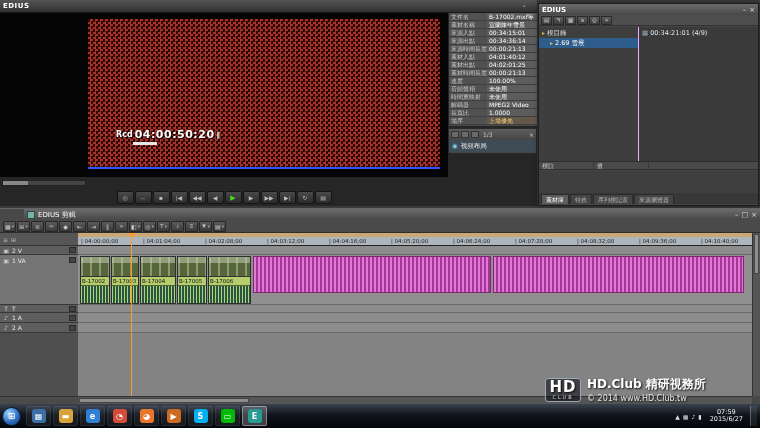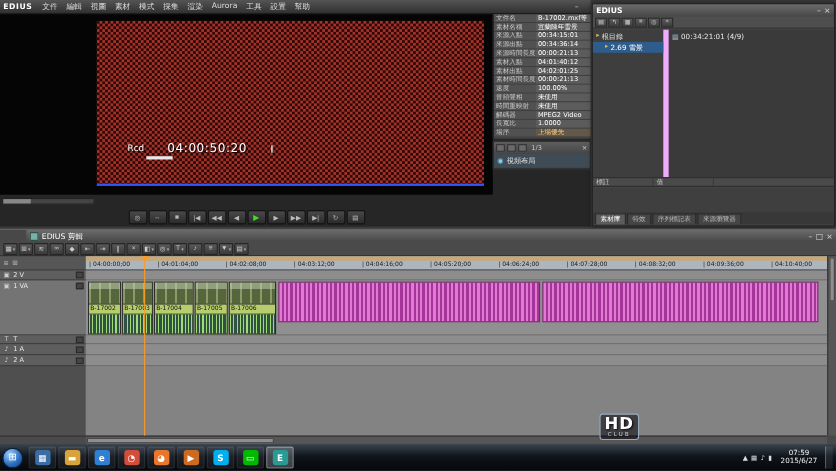--- a/index.html
+++ b/index.html
@@ -14,21 +14,21 @@
   .menu-item{padding:0 4px;white-space:nowrap;}
   .menubar-right{margin-left:auto;display:flex;align-items:center;gap:20px;flex-direction:column;}
   .plr{color:#bbb;padding:0 2px;}
   .rec{background:#2a6ad4;color:#fff;padding:0 3px;border-radius:1px;font-family:Liberation Serif, serif;}
   .winbtn{width:11px;text-align:center;color:#ccc;}
 
   .preview{position:absolute;left:0;top:13px;width:448px;height:164px;background:#050505;}
   .video-frame{position:absolute;left:88px;top:6px;width:352px;height:150px;
     background:repeating-conic-gradient(#a53228 0% 25%, #2c0807 0% 50%);
     background-size:5px 5px;border-bottom:2px solid #3355ff;}
-  .tc-overlay{position:absolute;left:28px;bottom:26px;display:flex;align-items:center;gap:21px;color:#fff;font-weight:normal;text-shadow:1px 1px 1px #000;}
+  .tc-overlay{position:absolute;left:28px;bottom:26px;display:flex;align-items:center;gap:2px;color:#fff;font-weight:bold;text-shadow:1px 1px 1px #000;}
   .ovl-label{font-size:8px;}
   .ovl-tc{font-size:11px;letter-spacing:.5px;}
   .ovl-pause{font-size:7px;}
   .tc-under{position:absolute;left:17px;bottom:-4px;width:24px;height:3px;background:#e8e8e8;}
 
   .status-row{position:absolute;left:90px;top:178px;width:358px;height:10px;display:flex;gap:9px;align-items:center;font-size:6.5px;color:#ccc;}
   .st{white-space:nowrap;}
   .st b{font-weight:normal;color:#999;margin-right:2px;}
   .st span{color:#eee;}
   .st.accent span{color:#6fb8ff;}
@@ -56,21 +56,21 @@
   .eye-icon{color:#7fd0e8;}
 
   
   .bin-window{position:absolute;left:538px;top:3px;width:221px;height:203px;background:#454545;border:1px solid #1e1e1e;box-shadow:0 0 4px rgba(0,0,0,.5);}
   .bin-titlebar{height:11px;background:linear-gradient(#6b6b6b,#474747);display:flex;align-items:center;padding:0 3px;font-size:7px;color:#fff;}
   .bin-title{font-weight:bold;}
   .bin-winbtns{margin-left:auto;display:flex;gap:3px;color:#ddd;}
   .bin-toolbar{height:11px;background:#4e4e4e;display:flex;align-items:center;gap:1px;padding:0 2px;border-bottom:1px solid #333;}
   .bbtn{width:11px;height:9px;background:linear-gradient(#5c5c5c,#3c3c3c);border:1px solid #2a2a2a;color:#ccc;font-size:5.5px;display:flex;align-items:center;justify-content:center;}
   .bin-body{position:absolute;left:0;top:23px;right:0;height:134px;display:flex;}
-  .bin-tree{width:69px;background:#3e3e3e;border-right:5px solid #f0abfc;padding-top:1px;}
+  .bin-tree{width:100px;background:#3e3e3e;border-right:1px solid #f0abfc;padding-top:1px;}
   .tree-item{height:10px;line-height:10px;font-size:6.5px;color:#ddd;display:flex;align-items:center;gap:2px;padding-left:3px;white-space:nowrap;overflow:hidden;}
   .tree-item.depth-1{padding-left:11px;}
   .tree-item.selected{background:#2e5d8c;color:#fff;}
   .tree-icon{color:#d8b25a;font-size:6px;}
   .bin-list{flex:1;background:#3a3a3a;padding-top:1px;}
   .bin-list-item{height:10px;line-height:10px;font-size:6.5px;color:#e8e8e8;display:flex;align-items:center;gap:2px;padding-left:3px;white-space:nowrap;}
   .clip-icon{color:#9ab;}
   .bin-meta{position:absolute;left:0;top:157px;right:0;height:9px;background:#4a4a4a;border-top:1px solid #2e2e2e;border-bottom:1px solid #2e2e2e;display:flex;font-size:6px;color:#ccc;}
   .meta-col{width:55px;padding-left:3px;border-right:1px solid #3a3a3a;line-height:8px;}
   .bin-empty{position:absolute;left:0;top:167px;right:0;height:24px;background:#3f3f3f;}
@@ -148,34 +148,20 @@
   .wm-copy{font-size:8px;color:#e6e6e6;margin-top:1px;white-space:nowrap;}
 </style>
 </head>
 <body>
 
 <div class="screen">
 
   <div class="player-window">
     <div class="menubar">
       <span class="app-logo">EDIUS</span>
-      <div class="menu-items">
-
-      <span class="menu-item">文件</span>
-          <span class="menu-item">編輯</span>
-          <span class="menu-item">視圖</span>
-          <span class="menu-item">素材</span>
-          <span class="menu-item">模式</span>
-          <span class="menu-item">採集</span>
-          <span class="menu-item">渲染</span>
-          <span class="menu-item">Aurora</span>
-          <span class="menu-item">工具</span>
-          <span class="menu-item">設置</span>
-          <span class="menu-item">幫助</span>
-        </div>
       <div class="menubar-right">
         <span class="plr">PLR</span>
         <span class="rec">REC</span>
         <span class="winbtn">–</span>
         <span class="winbtn">□</span>
         <span class="winbtn">×</span>
       </div>
     </div>
 
     <div class="preview">
@@ -623,15 +609,19 @@
       </div>
       <span class="show-desktop"></span>
     </div>
   </div>
 
   <div class="watermark">
     <div class="wm-logo">
       <div class="wm-hd">HD</div>
       <div class="wm-club">CLUB</div>
     </div>
+    <div>
+      <div class="wm-title">HD.Club 精研視務所</div>
+      <div class="wm-copy">© 2014  www.HD.Club.tw</div>
+    </div>
   </div>
 
 </div>
 
 </body></html>

